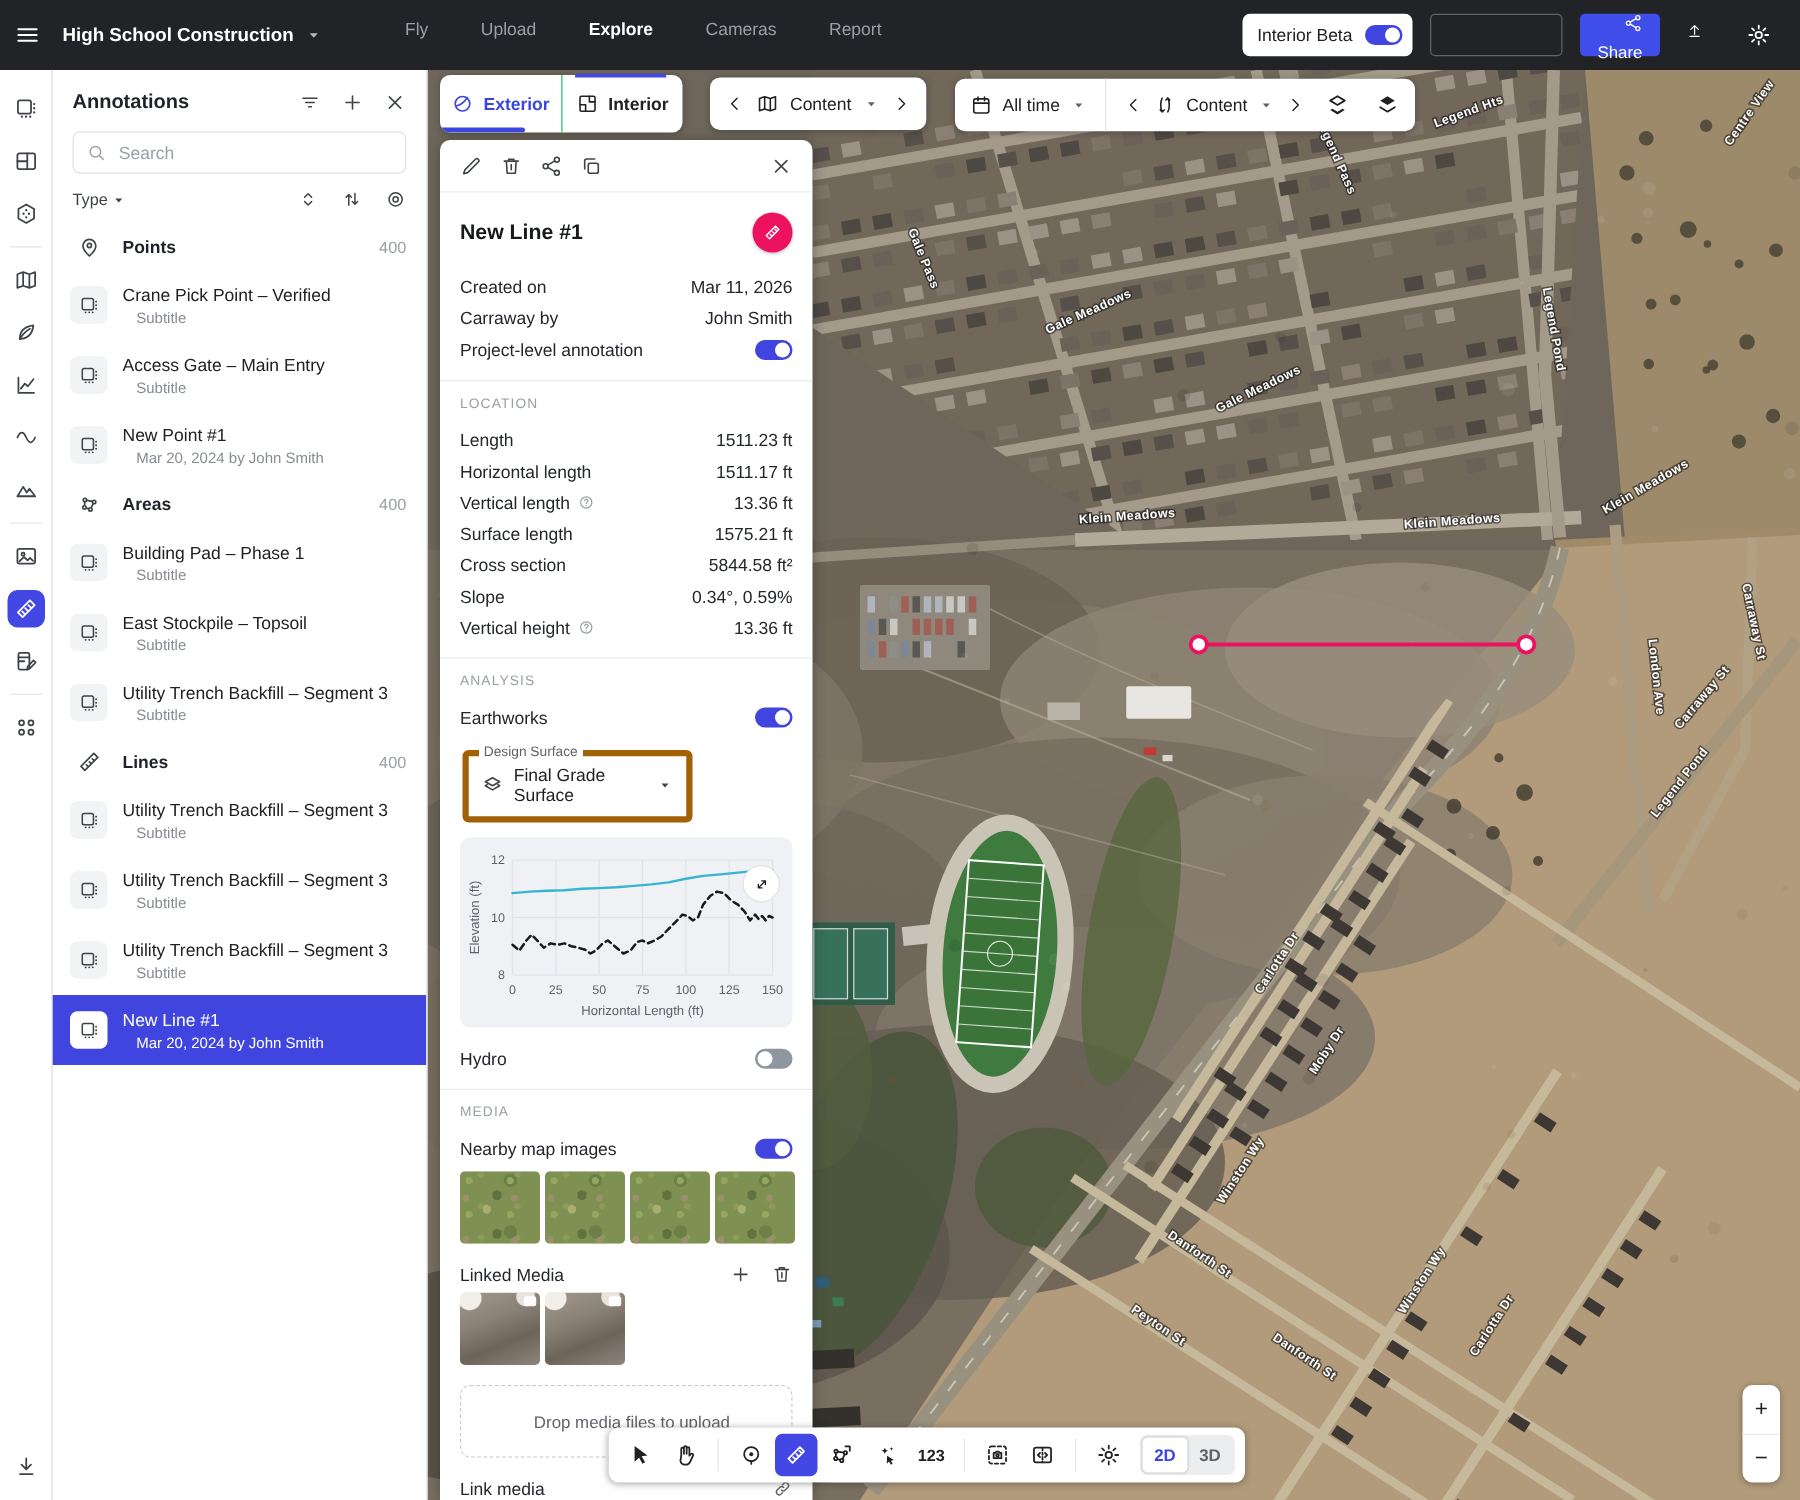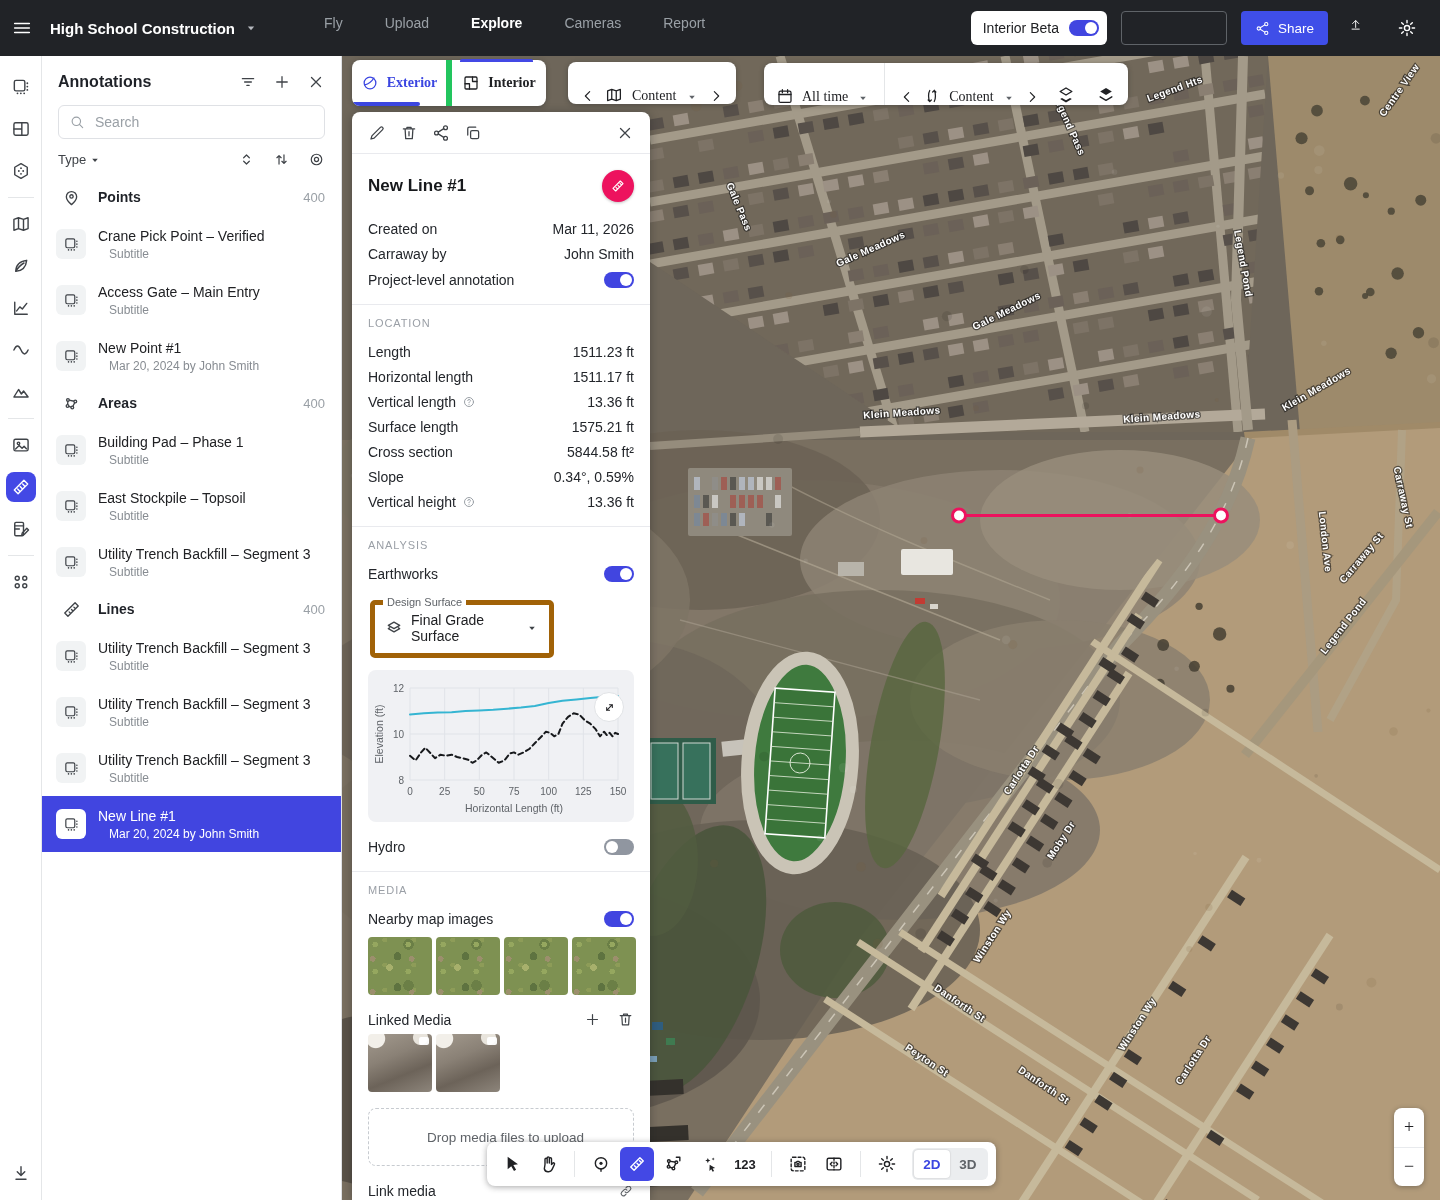--- a/index.html
+++ b/index.html
@@ -23,22 +23,22 @@
   .tnav.active::after{content:"";position:absolute;left:10px;right:10px;bottom:0;height:3px;
     background:#4348e5;border-radius:2px 2px 0 0;}
   .tb-right{margin-left:auto;display:flex;align-items:center;gap:14px;padding-right:16px;}
   .beta-pill{background:#fff;color:#202124;height:34px;border-radius:6px;display:flex;
     align-items:center;gap:10px;padding:0 8px 0 12px;font-size:14px;}
   .editor-dd{height:34px;min-width:106px;border:1px solid #5f6368;border-radius:4px;
     display:flex;align-items:center;justify-content:space-between;padding:0 10px;
     font-size:13px;color:#e8eaed;cursor:pointer;gap:14px;}
   .editor-dd .icn{color:#9aa0a6;}
   .share-btn{height:34px;background:#3f4ee8;border:none;border-radius:4px;color:#fff;
-    font-size:13.5px;display:flex;align-items:center;gap:8px;padding:0 14px;cursor:pointer;
-    font-family:inherit;}
+    font-size:13.5px;display:flex;align-items:flex-end;gap:8px;padding:0 14px;cursor:pointer;
+    font-family:inherit;flex-direction:column;}
   .tb-iconbtn{background:none;border:none;color:#fff;width:34px;height:34px;display:flex;
     align-items:center;justify-content:center;cursor:pointer;}
 
   
   .rail{position:absolute;left:0;top:56px;width:42px;bottom:0;background:#fff;
     border-right:1px solid #e4e6e8;z-index:70;display:flex;flex-direction:column;
     align-items:center;padding-top:10px;}
   .railbtn{width:30px;height:30px;margin:6px 0;display:flex;align-items:center;
     justify-content:center;color:#3f4348;background:none;border:none;border-radius:8px;
     cursor:pointer;}
@@ -79,25 +79,25 @@
   .a-item.selected .a-thumb{background:#fff;}
 
   
   .map-area{position:absolute;left:342px;top:56px;right:0;bottom:0;overflow:hidden;z-index:1;}
   .map-area svg{display:block;}
   .map-street{font-size:10px;font-weight:700;fill:#fff;stroke:rgba(20,20,20,.6);
     stroke-width:2.4px;paint-order:stroke;letter-spacing:.4px;}
 
   
   .mapcard{position:absolute;background:#fff;border-radius:8px;
-    box-shadow:0 1px 5px rgba(32,33,36,.38);display:flex;align-items:flex-end;z-index:46;font-family:Liberation Serif, serif;}
+    box-shadow:0 1px 5px rgba(32,33,36,.38);display:flex;align-items:center;z-index:46;}
   .view-tabs{left:352px;top:60px;width:194px;height:46px;overflow:hidden;}
   .vtab{flex:1;height:100%;display:flex;align-items:center;justify-content:center;gap:8px;
     font-size:14px;font-weight:700;color:#202124;cursor:pointer;position:relative;}
-  .vtab+.vtab{border-left:6px solid #22c55e;}
+  .vtab+.vtab{border-left:1px solid #22c55e;}
   .vtab.active{color:#3b46e1;}
   .vtab.active::after{content:"";position:absolute;left:0;bottom:0;width:68px;height:4px;
     background:#3b46e1;border-radius:0 3px 3px 0;}
   .content-card{left:568px;top:62px;height:42px;padding:0 12px;gap:9px;font-size:14px;
     color:#202124;}
   .time-card{left:764px;top:63px;height:42px;padding:0 12px;gap:8px;font-size:14px;color:#202124;}
   .vdiv{width:1px;height:42px;background:#e4e6e8;margin:0 6px;}
   .mc-btn{background:none;border:none;padding:0;display:flex;color:#202124;cursor:pointer;}
   .mc-caret{color:#5f6368;}
   .zoom-card{left:1394px;top:1108px;width:30px;height:78px;flex-direction:column;z-index:46;}

